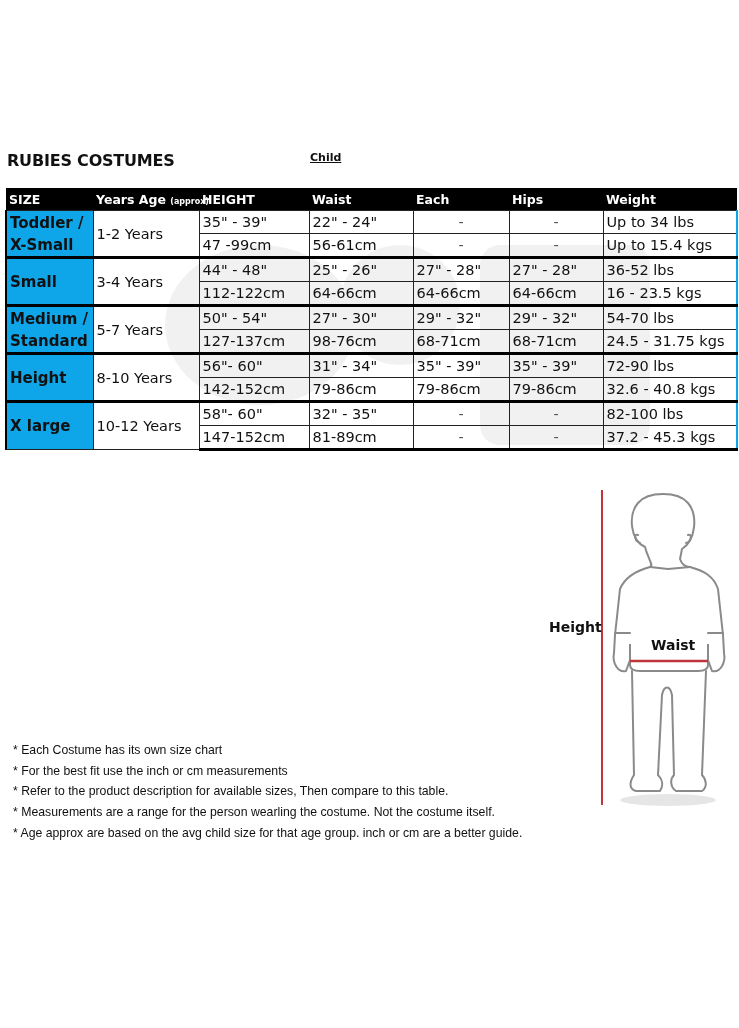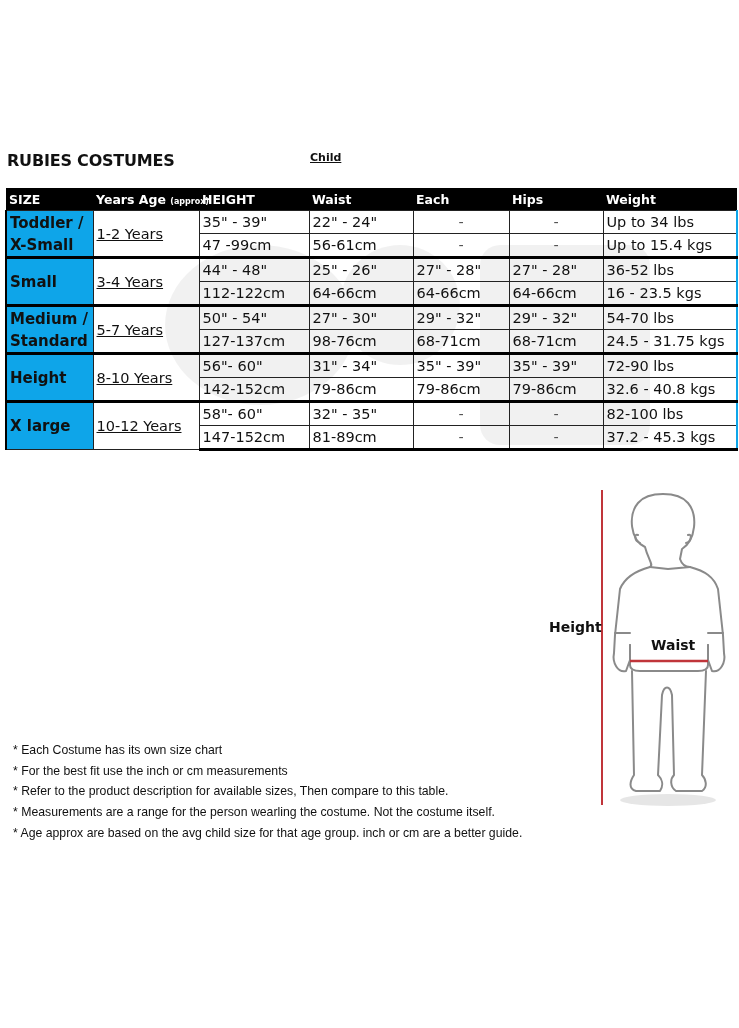--- a/index.html
+++ b/index.html
@@ -22,21 +22,21 @@
       background: #000; color: #fff; text-align: left; font-weight: bold;
       font-size: 12.5px; height: 22px; padding: 0 0 0 3px; border: none; white-space: nowrap;
     }
     table.chart th .small { font-size: 8px; font-weight: bold; }
     table.chart td {
       border: 1px solid #222; padding: 0 0 0 3px; height: 22px; white-space: nowrap; color: #111;
     }
     table.chart td.size {
       background: #0ea5e9; font-weight: bold; font-size: 15px; line-height: 22px;
     }
-    table.chart td.age { font-size: 14.5px; text-decoration: underline; }
+    table.chart td.age { font-size: 14.5px; }
     table.chart td.dash { text-align: center; padding: 0; color: #555; }
     table.chart tr.group-top td { border-top: 3px solid #000; }
     table.chart tr.last td { border-bottom: 3px solid #000; }
     table.chart td.first-col { border-left: 2px solid #000; }
     table.chart td.last-col { border-right: 2px solid #0ea5e9; }
 
     .figure { position: absolute; left: 590px; top: 485px; width: 140px; height: 340px; }
     .height-label { position: absolute; left: 549px; top: 619px; font-size: 14px; font-weight: bold; }
     .waist-label { position: absolute; left: 651px; top: 637px; font-size: 14px; font-weight: bold; }
 

